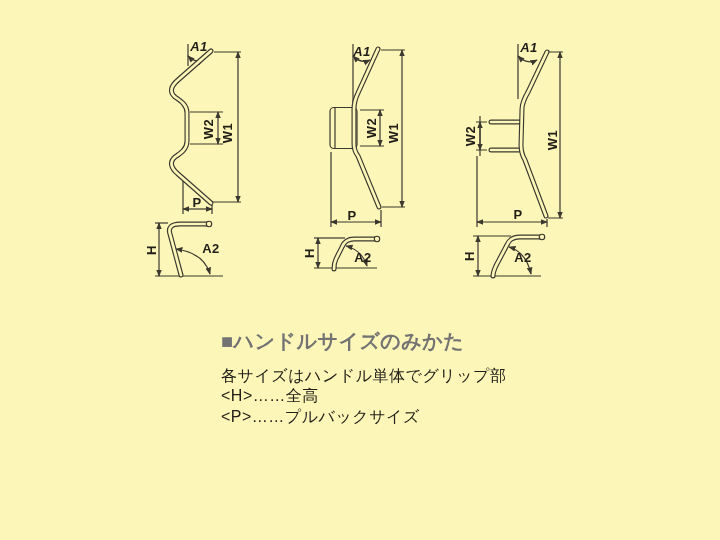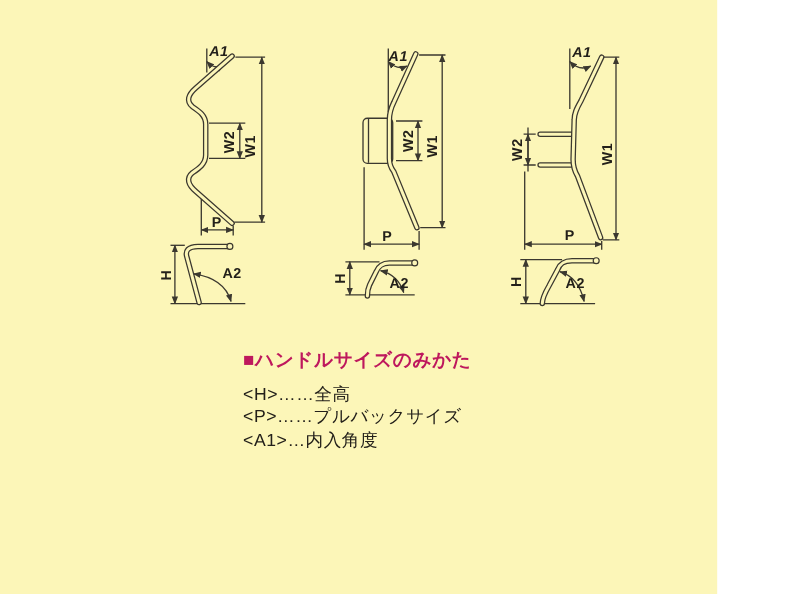--- a/index.html
+++ b/index.html
@@ -1,18 +1,18 @@
 <!DOCTYPE html>
 <html><head>
 <meta charset="utf-8">
 <style>
   html,body{margin:0;padding:0;}
   .stage{
     position:relative;
-    width:652px;height:540px;
+    width:720px;height:540px;
     background:#FCF6B8;
     overflow:hidden;
     font-family:"Liberation Sans", sans-serif;
   }
   svg{position:absolute;left:0;top:0;}
   .lbl{
     position:absolute;
     transform:translate(-50%,-50%);
     font-size:13px;
     font-weight:bold;
@@ -20,25 +20,25 @@
     white-space:nowrap;
     letter-spacing:0.5px;
   }
   .rot{transform:translate(-50%,-50%) rotate(-90deg);}
   .ital{font-style:italic;}
   .info{
     position:absolute;left:221px;top:316px;width:300px;
     color:#23201a;
   }
   .info h2{
-    margin:0 0 11px 0;
-    font-size:17px;
+    margin:12px 0 11px 0;
+    font-size:20px;
     font-weight:bold;
     letter-spacing:0.5px;
-    color:#be185d;
+    color:#737373;
   }
   .info .line{
     font-size:16px;
     line-height:20.4px;
     letter-spacing:0.5px;
   }
 </style>
 </head>
 <body>
 
@@ -142,18 +142,18 @@
 
   <span class="lbl ital" style="left:529px;top:47px">A1</span>
   <span class="lbl rot" style="left:470px;top:136px">W2</span>
   <span class="lbl rot" style="left:552px;top:140px">W1</span>
   <span class="lbl" style="left:518px;top:214px">P</span>
   <span class="lbl rot" style="left:469px;top:256px">H</span>
   <span class="lbl" style="left:523px;top:257px">A2</span>
 
   <div class="info">
     <h2>■ハンドルサイズのみかた</h2>
+    <div class="line">各サイズはハンドル単体でグリップ部</div>
     <div class="line">&lt;H&gt;……全高</div>
     <div class="line">&lt;P&gt;……プルバックサイズ</div>
-    <div class="line">&lt;A1&gt;…内入角度</div>
   </div>
 
 </div>
 
 </body></html>

